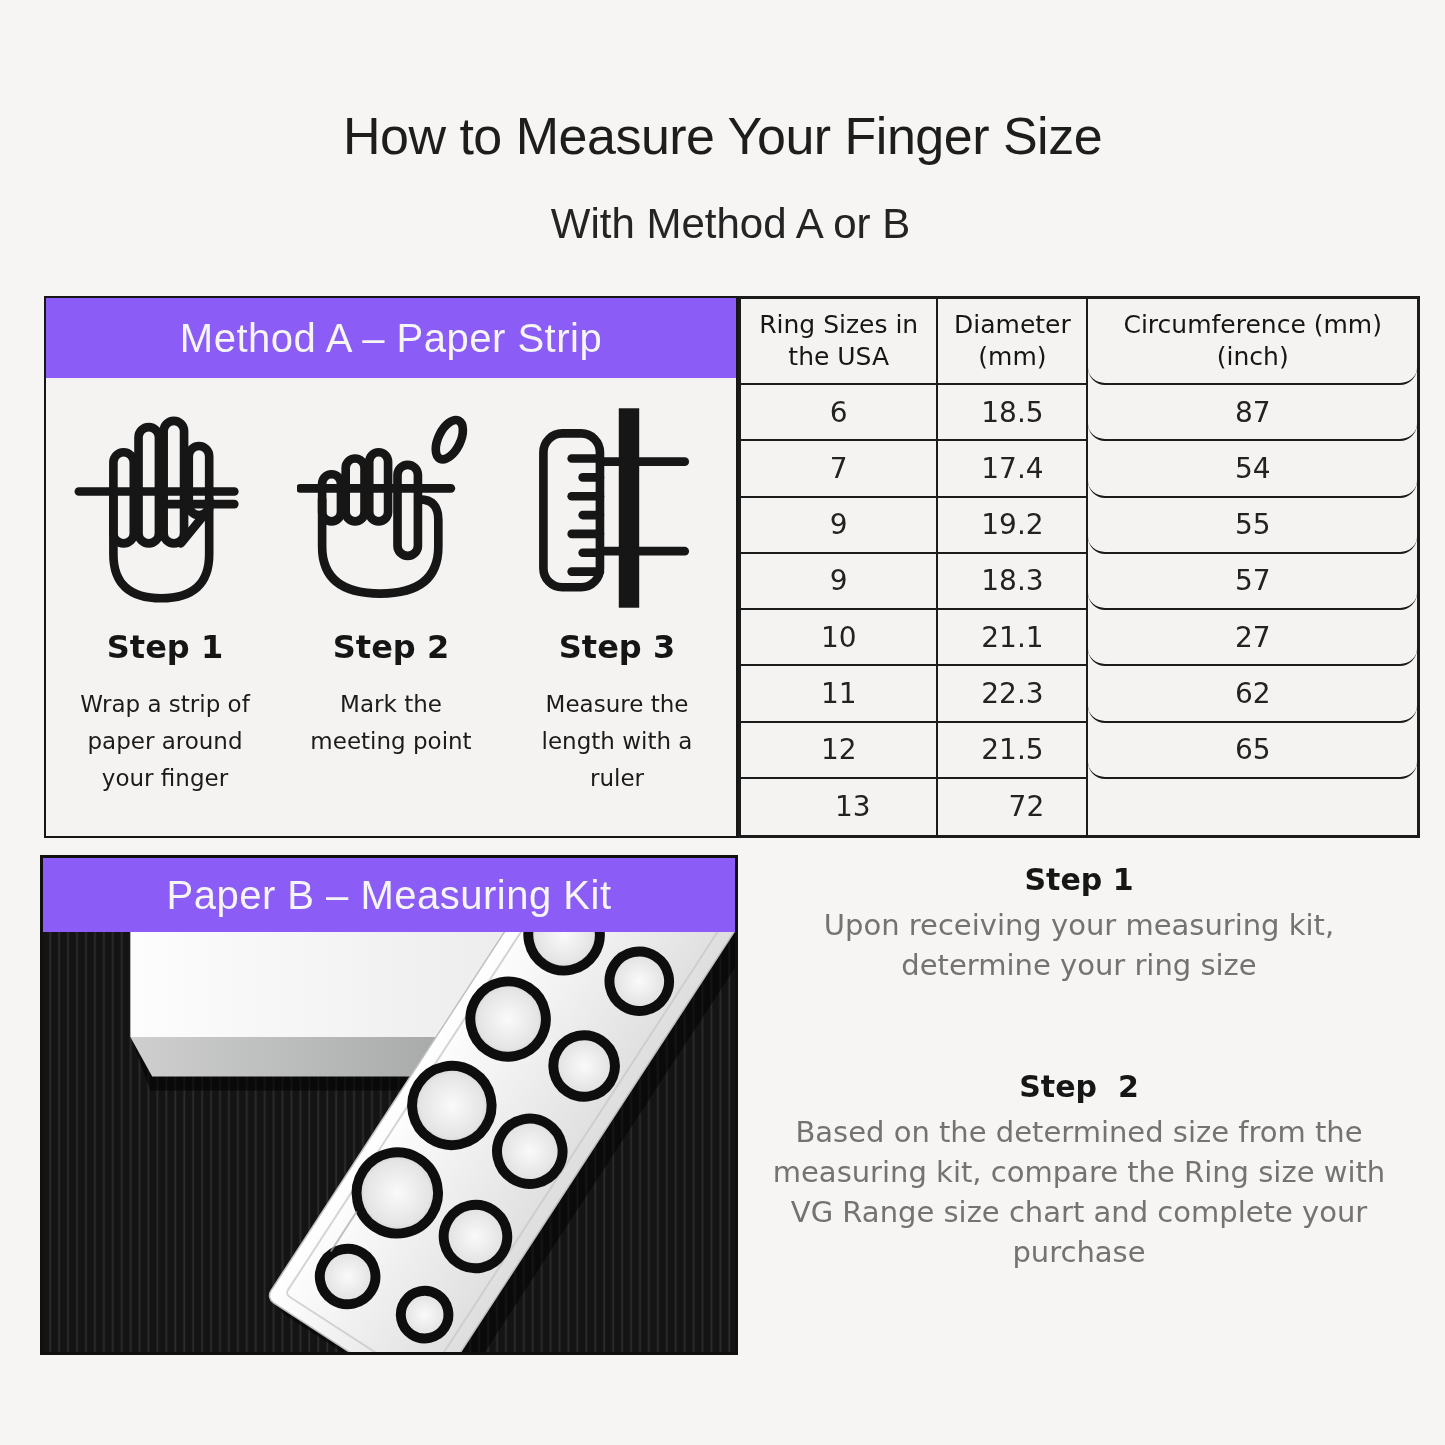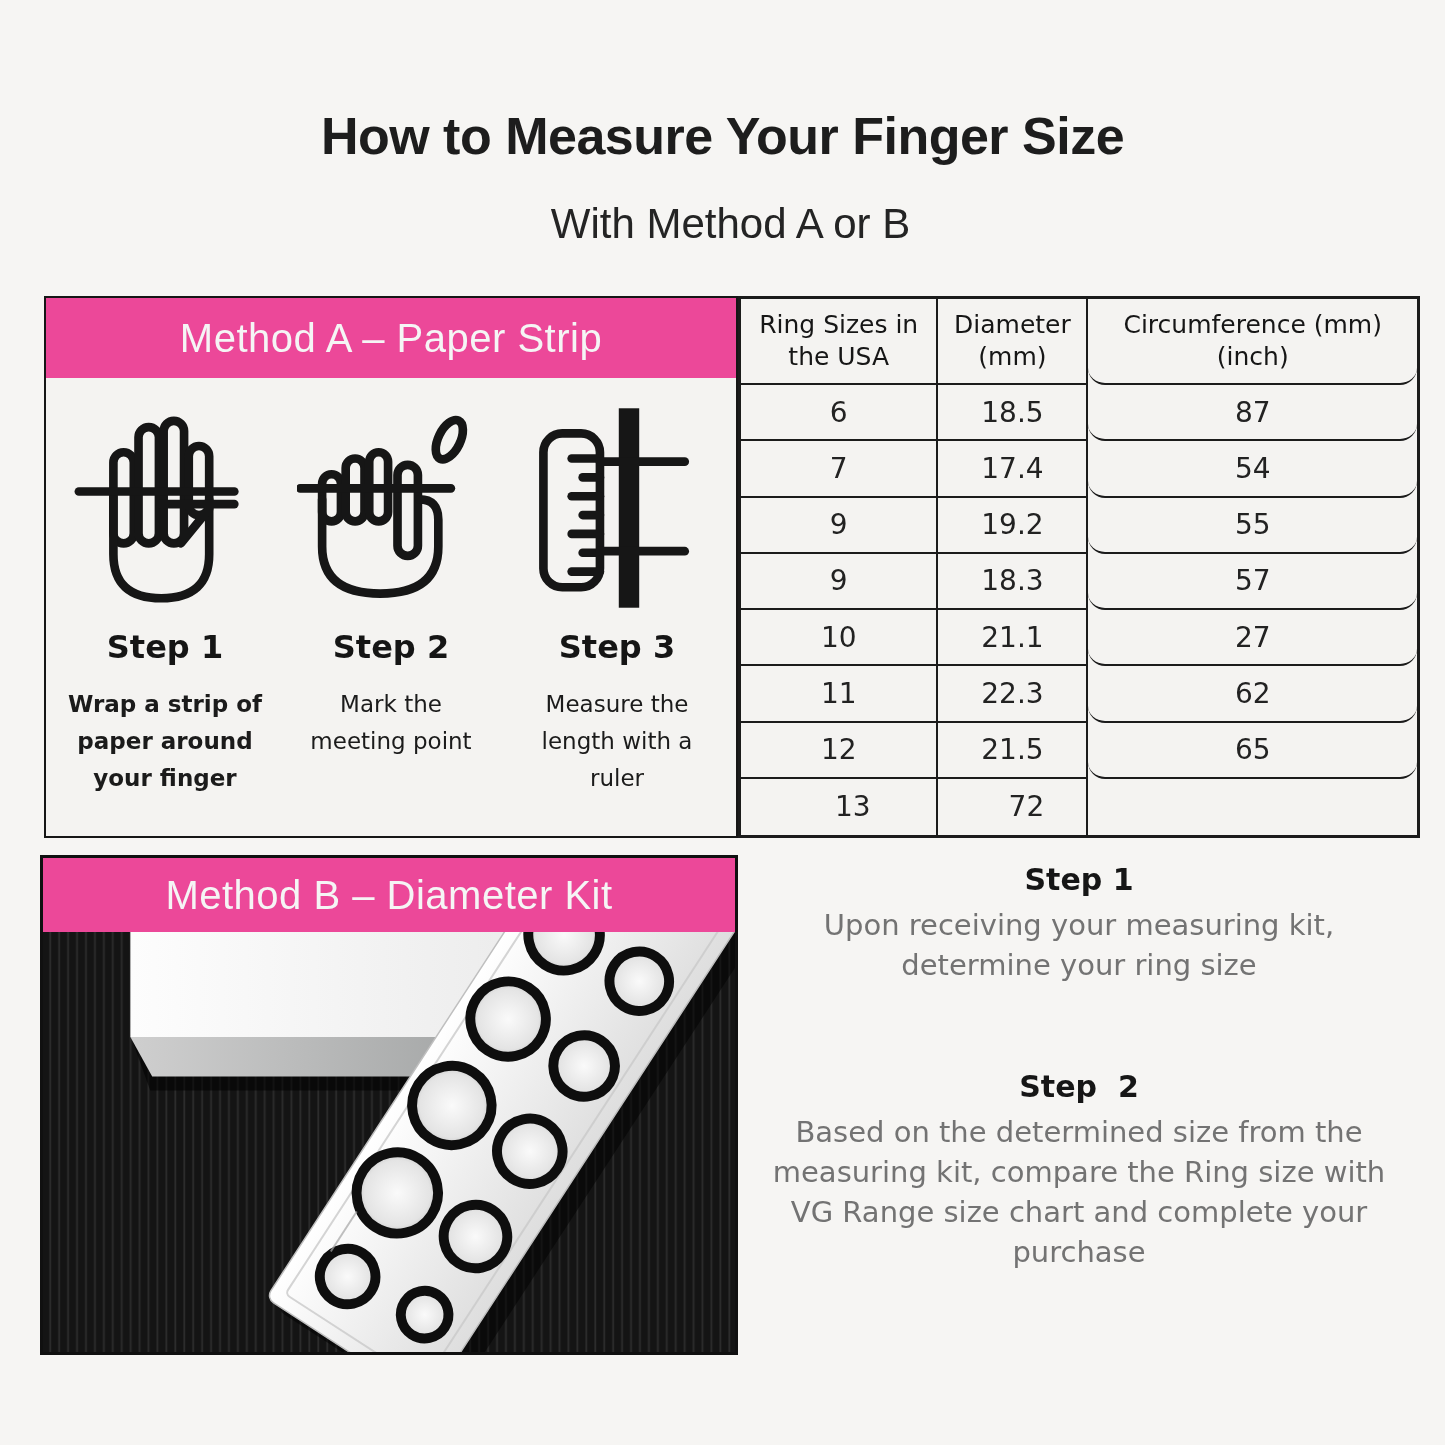--- a/index.html
+++ b/index.html
@@ -3,50 +3,50 @@
 <meta charset="utf-8">
 <style>
   html,body{margin:0;padding:0;background:#e9e8e6;}
   .canvas{
     position:relative;width:1445px;height:1445px;margin:0 auto;
     background:#f6f5f3;overflow:hidden;
     font-family:"Liberation Sans",sans-serif;color:#1c1c1c;
   }
   .page-title{
     position:absolute;top:106px;left:0;right:0;text-align:center;
-    font-size:52px;font-weight:bold;letter-spacing:-0.5px;color:#1d1d1d;
+    font-size:52px;font-weight:normal;letter-spacing:-0.5px;color:#1d1d1d;
   }
   .page-subtitle{
     position:absolute;top:200px;left:16px;right:0;text-align:center;
     font-size:42px;font-weight:400;color:#242424;
   }
 
   
   .method-a{
     position:absolute;left:44px;top:296px;width:694px;height:542px;
     background:#f4f3f1;border:2px solid #161616;box-sizing:border-box;
   }
   .bar{
-    background:#ec4899;color:#f5f5f5;height:80px;
+    background:#8b5cf6;color:#f5f5f5;height:80px;
     display:flex;align-items:center;justify-content:center;
     font-size:40px;letter-spacing:0.5px;
   }
   .bar-b{height:74px;}
   .steps{display:flex;height:calc(100% - 80px);padding:0 6px;}
   .step-col{flex:1;display:flex;flex-direction:column;align-items:center;}
   .icon-wrap{height:232px;margin-top:14px;display:flex;align-items:center;justify-content:center;}
   svg.icon{height:212px;width:auto;}
   .step-label{
     font-family:"DejaVu Sans",sans-serif;font-weight:bold;font-size:32px;margin-top:4px;color:#151515;
   }
   .step-desc{
     font-family:"DejaVu Sans",sans-serif;font-size:23px;line-height:1.6;
     text-align:center;margin-top:20px;color:#1b1b1b;
   }
-  .desc-0{max-width:205px;font-weight:bold;}
+  .desc-0{max-width:205px;}
   .desc-1{max-width:190px;}
   .desc-2{max-width:180px;}
 
   
   .size-table{
     position:absolute;left:738px;top:296px;width:682px;height:542px;
     box-sizing:border-box;border:3px solid #1b1b1b;background:#f4f3f1;
     display:grid;grid-template-columns:29.2% 22.2% 48.6%;
     grid-template-rows:86px repeat(8,1fr);
     font-family:"DejaVu Sans",sans-serif;
@@ -188,21 +188,21 @@
 
     <div class="cell td">12</div>
     <div class="cell td">21.5</div>
     <div class="cell td">65</div>
 
     <div class="cell td">13</div>
     <div class="cell td">72</div>
   </div>
 
   <div class="method-b">
-    <div class="bar bar-b">Method B – Diameter Kit</div>
+    <div class="bar bar-b">Paper B – Measuring Kit</div>
     <div class="photo">
       <svg viewBox="0 0 697 424" preserveAspectRatio="none">
         <defs>
           <pattern id="ribs" width="9" height="8" patternUnits="userSpaceOnUse">
             <rect width="9" height="8" fill="#141414"></rect>
             <rect x="6.4" width="1.8" height="8" fill="#2c2c2c"></rect>
           </pattern>
           <linearGradient id="lidTop" x1="0" y1="0" x2="1" y2="0">
             <stop offset="0" stop-color="#fdfdfd"></stop>
             <stop offset="0.75" stop-color="#ececec"></stop>

